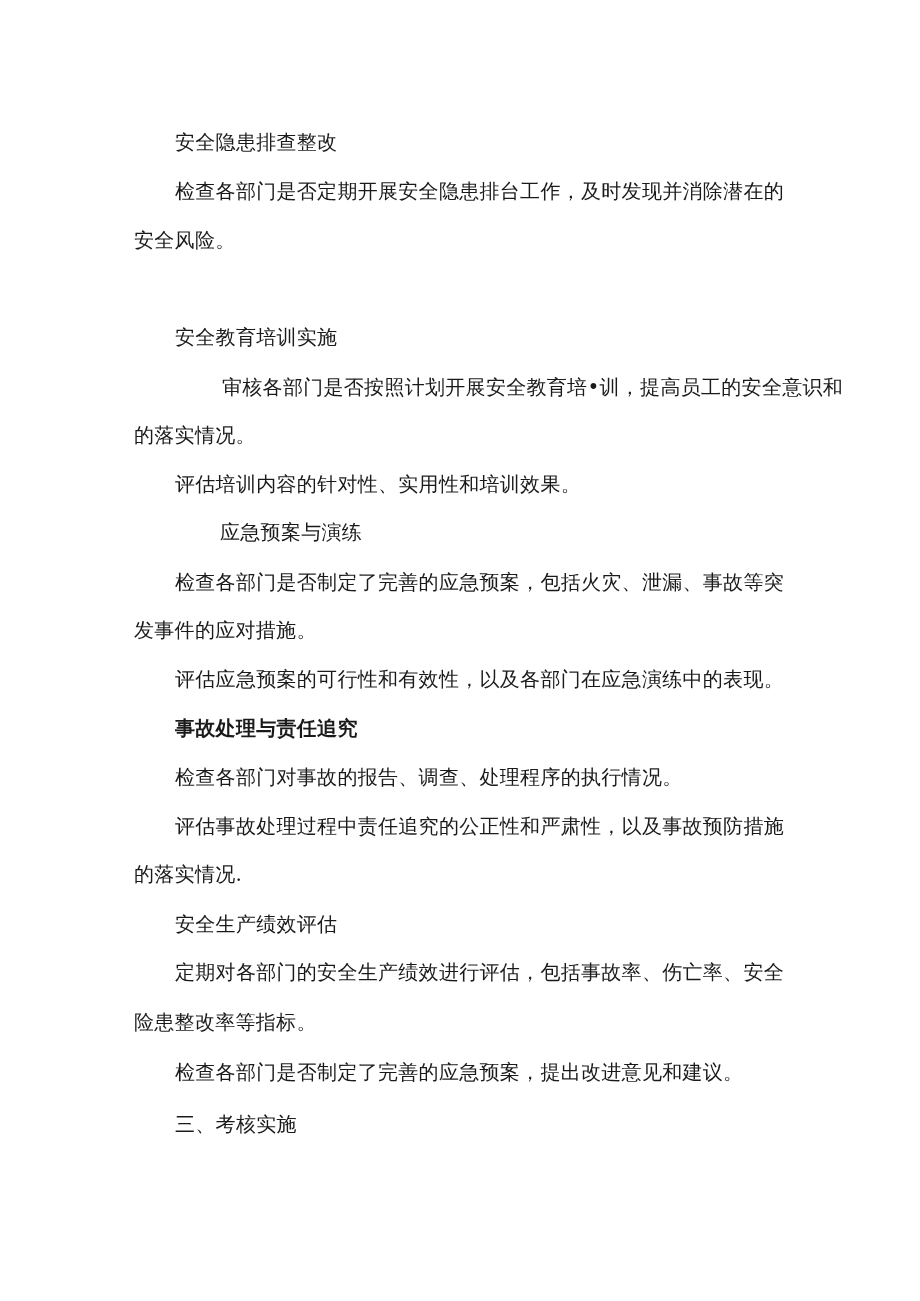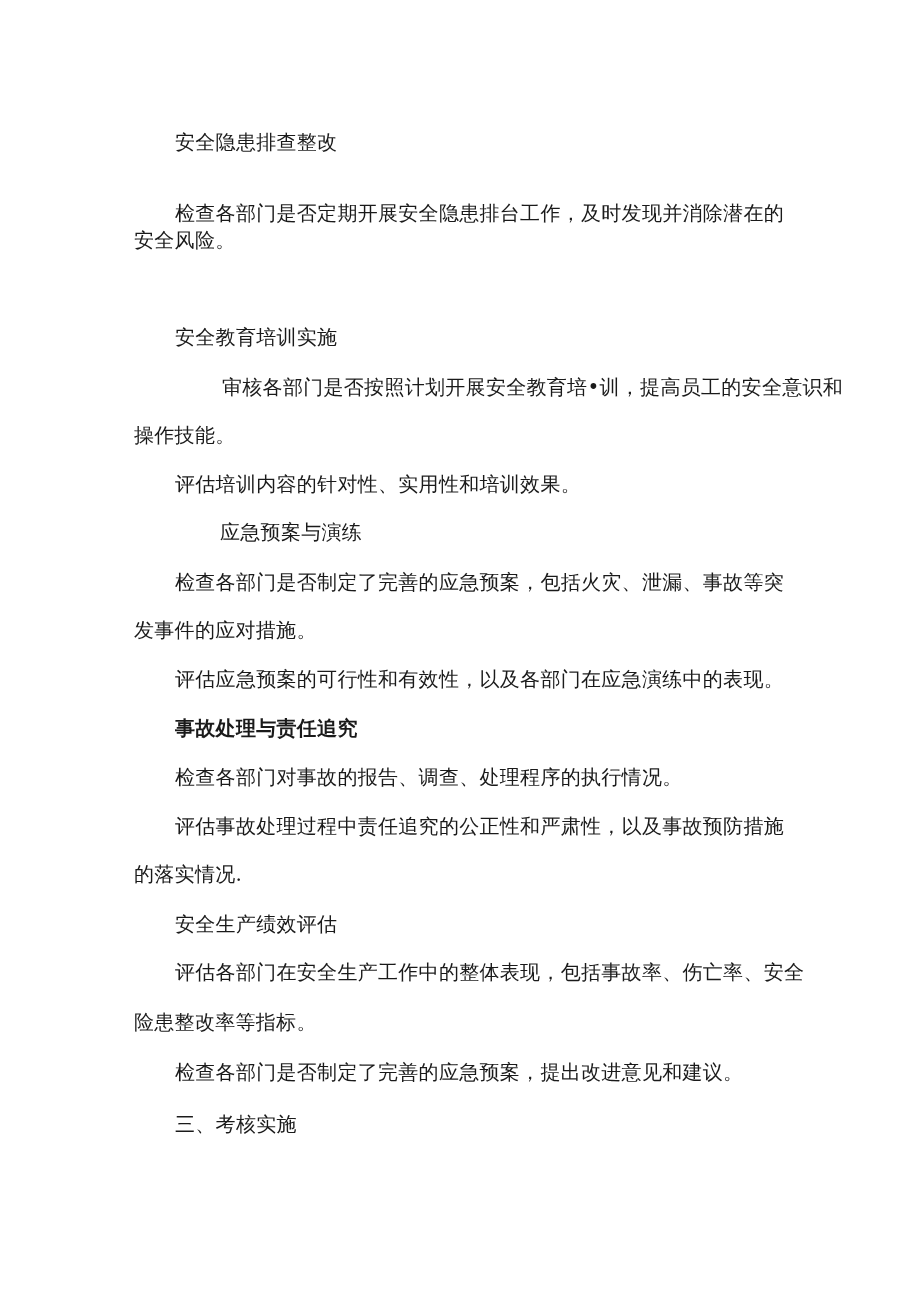--- a/index.html
+++ b/index.html
@@ -36,38 +36,38 @@
     .indent {
       left: 175px;
     }
   </style>
 </head>
 <body>
 
 <div class="page">
 
   <div class="line indent" style="top:118px;">安全隐患排查整改</div>
-  <div class="line indent" style="top:167px;margin-top:22px;">检查各部门是否定期开展安全隐患排台工作，及时发现并消除潜在的</div>
+  <div class="line indent" style="top:167px;">检查各部门是否定期开展安全隐患排台工作，及时发现并消除潜在的</div>
   <div class="line" style="top:216px;">安全风险。</div>
 
   <div class="line indent" style="top:313px;">安全教育培训实施</div>
   <div class="line indent" style="top:363px;margin-left:47px;">审核各部门是否按照计划开展安全教育培•训，提高员工的安全意识和</div>
-  <div class="line" style="top:411px;">操作技能。</div>
+  <div class="line" style="top:411px;">的落实情况。</div>
   <div class="line indent" style="top:460px;">评估培训内容的针对性、实用性和培训效果。</div>
 
   <div class="line indent" style="top:508px;margin-left:45px;">应急预案与演练</div>
   <div class="line indent" style="top:558px;">检查各部门是否制定了完善的应急预案，包括火灾、泄漏、事故等突</div>
   <div class="line" style="top:606px;">发事件的应对措施。</div>
   <div class="line indent" style="top:655px;">评估应急预案的可行性和有效性，以及各部门在应急演练中的表现。</div>
 
   <div class="line indent" style="top:704px;font-weight:bold;">事故处理与责任追究</div>
   <div class="line indent" style="top:753px;">检查各部门对事故的报告、调查、处理程序的执行情况。</div>
   <div class="line indent" style="top:802px;">评估事故处理过程中责任追究的公正性和严肃性，以及事故预防措施</div>
   <div class="line" style="top:850px;">的落实情况.</div>
 
   <div class="line indent" style="top:900px;">安全生产绩效评估</div>
-  <div class="line indent" style="top:948px;">评估各部门在安全生产工作中的整体表现，包括事故率、伤亡率、安全</div>
+  <div class="line indent" style="top:948px;">定期对各部门的安全生产绩效进行评估，包括事故率、伤亡率、安全</div>
   <div class="line" style="top:998px;">险患整改率等指标。</div>
   <div class="line indent" style="top:1048px;">检查各部门是否制定了完善的应急预案，提出改进意见和建议。</div>
 
   <div class="line indent" style="top:1100px;">三、考核实施</div>
 
 </div>
 
 </body></html>

